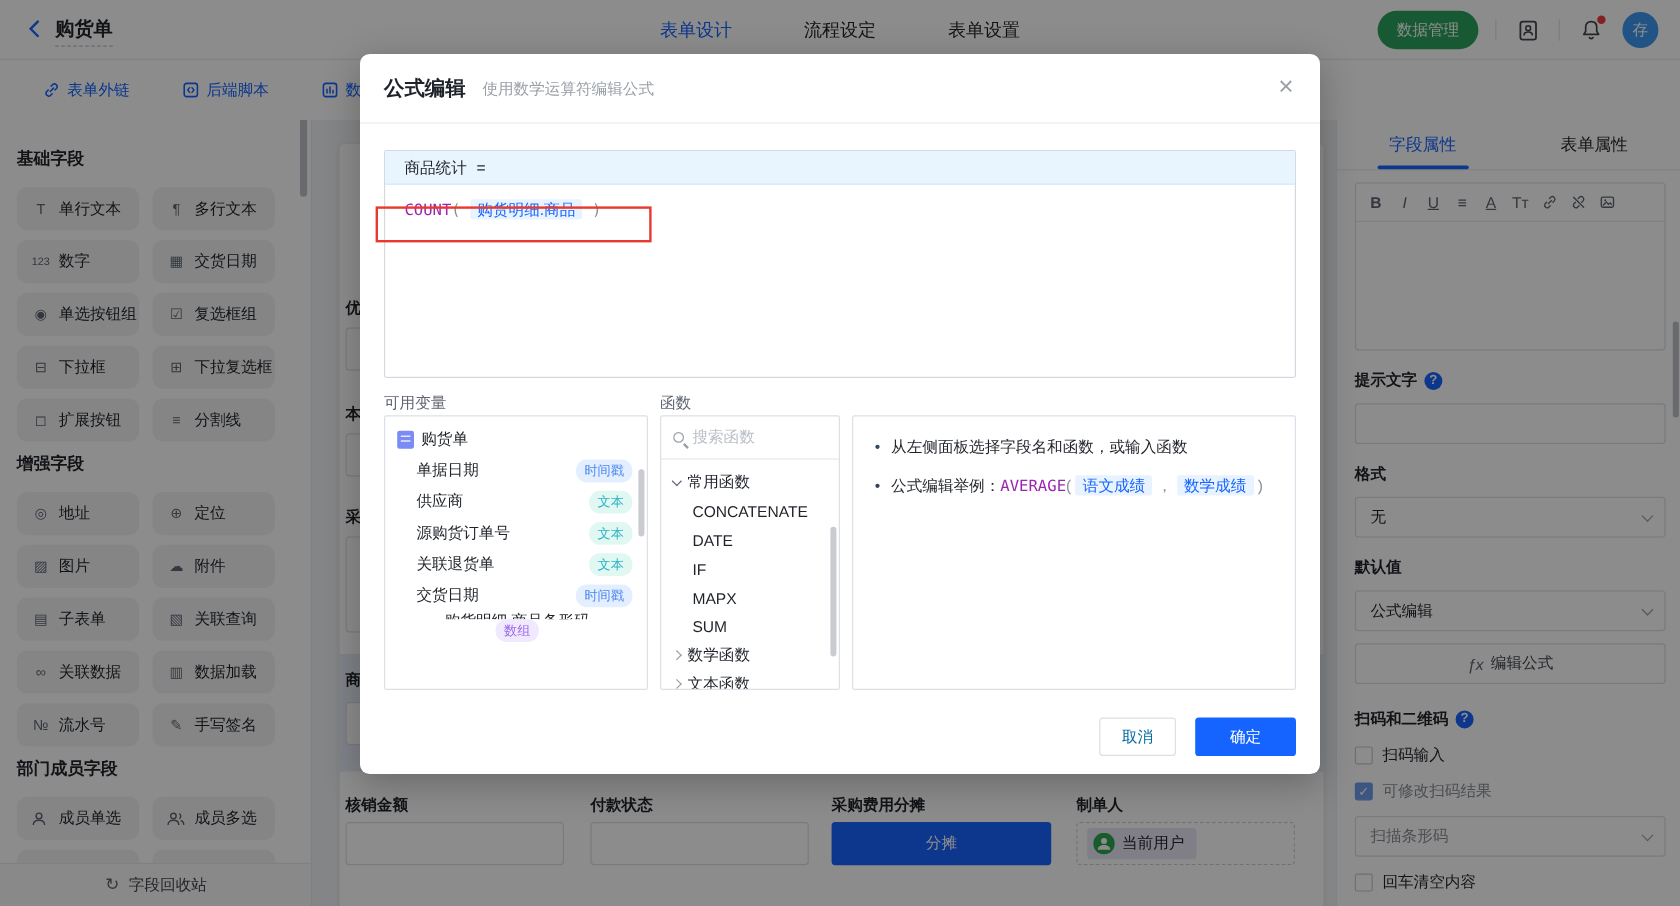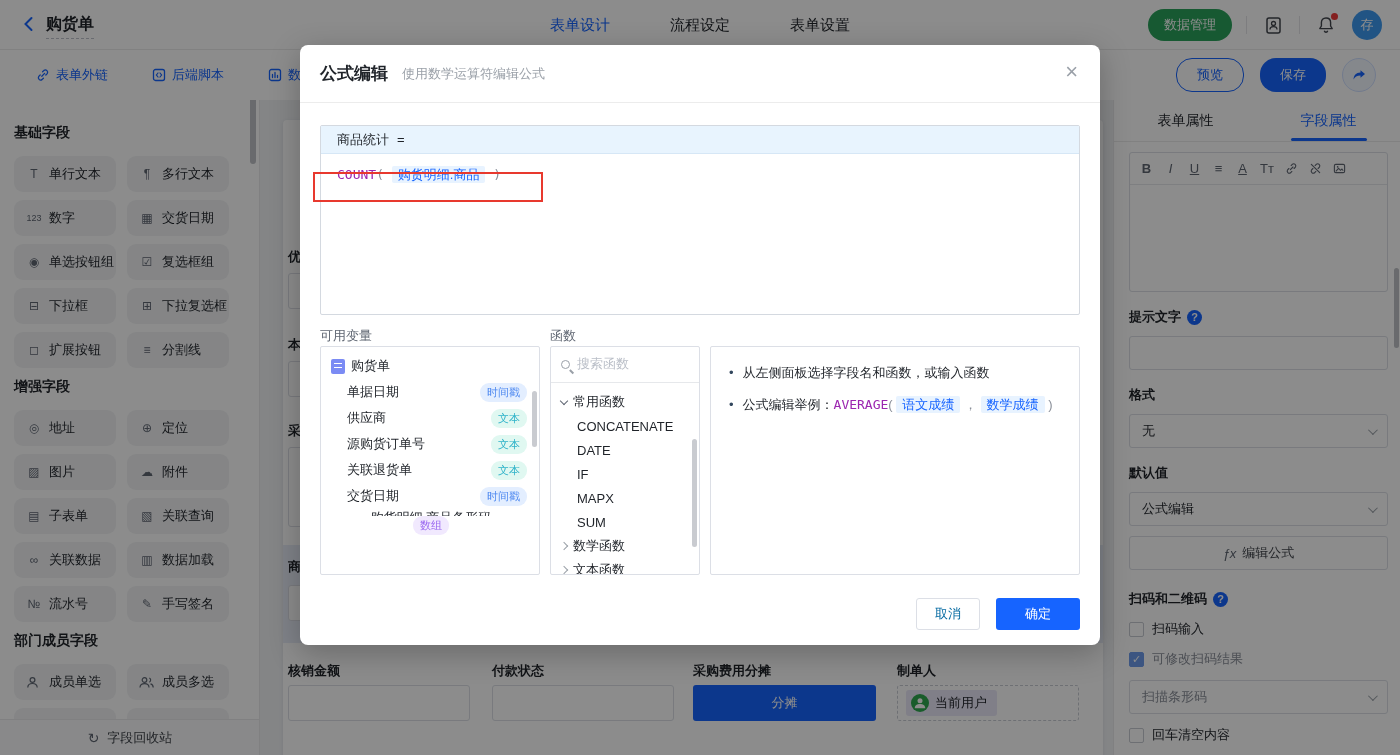--- a/index.html
+++ b/index.html
@@ -172,29 +172,20 @@
         <span>后端脚本</span>
       </div>
       <div class="tool-link">
         <svg width="14" height="14" viewBox="0 0 14 14">
             <rect x="1.5" y="1.5" width="11" height="11" rx="2" fill="none" stroke="#1664ff" stroke-width="1.3"></rect>
             <path d="M4.5 9.5 V6.5 M7 9.5 V4.5 M9.5 9.5 V7.5" fill="none" stroke="#1664ff" stroke-width="1.3" stroke-linecap="round"></path>
           </svg>
         <span>数据权限</span>
       </div>
     </div>
-    <div class="tool-right">
-      <button class="btn-outline">预览</button>
-      <button class="btn-primary">保存</button>
-      <div class="share-circle">
-        <svg width="16" height="16" viewBox="0 0 16 16">
-            <path d="M9.5 3.2 L14 7 L9.5 10.8 V8.6 C5.8 8.6 3.8 10.2 2.6 12.6 C2.6 8 5 5.6 9.5 5.4 Z" fill="#1664ff"></path>
-          </svg>
-      </div>
-    </div>
   </div>
 
   <div class="sidebar">
     <div class="side-inner">
       <div class="side-title">基础字段</div>
       <div class="side-grid">
         <div class="side-btn">
             <span class="gl">T</span>
             <span class="lb">单行文本</span>
           </div>
@@ -338,22 +329,22 @@
             <circle cx="9" cy="6.8" r="2.5" fill="#fff"></circle>
             <path d="M3.8 14.2 c0-2.9 2.4-4.1 5.2-4.1 s5.2 1.2 5.2 4.1" fill="#fff"></path>
           </svg>
         <span>当前用户</span>
       </span>
     </div>
   </div>
 
   <div class="rpanel">
     <div class="rp-tabs">
+      <div class="rp-tab active">字段属性</div>
       <div class="rp-tab">表单属性</div>
-      <div class="rp-tab active">字段属性</div>
     </div>
     <div class="rp-body">
       <div class="rich-box">
         <div class="rich-toolbar">
           <span class="rt-i" style="font-weight:bold;">B</span>
           <span class="rt-i" style="font-style:italic;">I</span>
           <span class="rt-i" style="text-decoration:underline;">U</span>
           <span class="rt-i">≡</span>
           <span class="rt-i" style="text-decoration:underline;">A</span>
           <span class="rt-i">Tᴛ</span>

